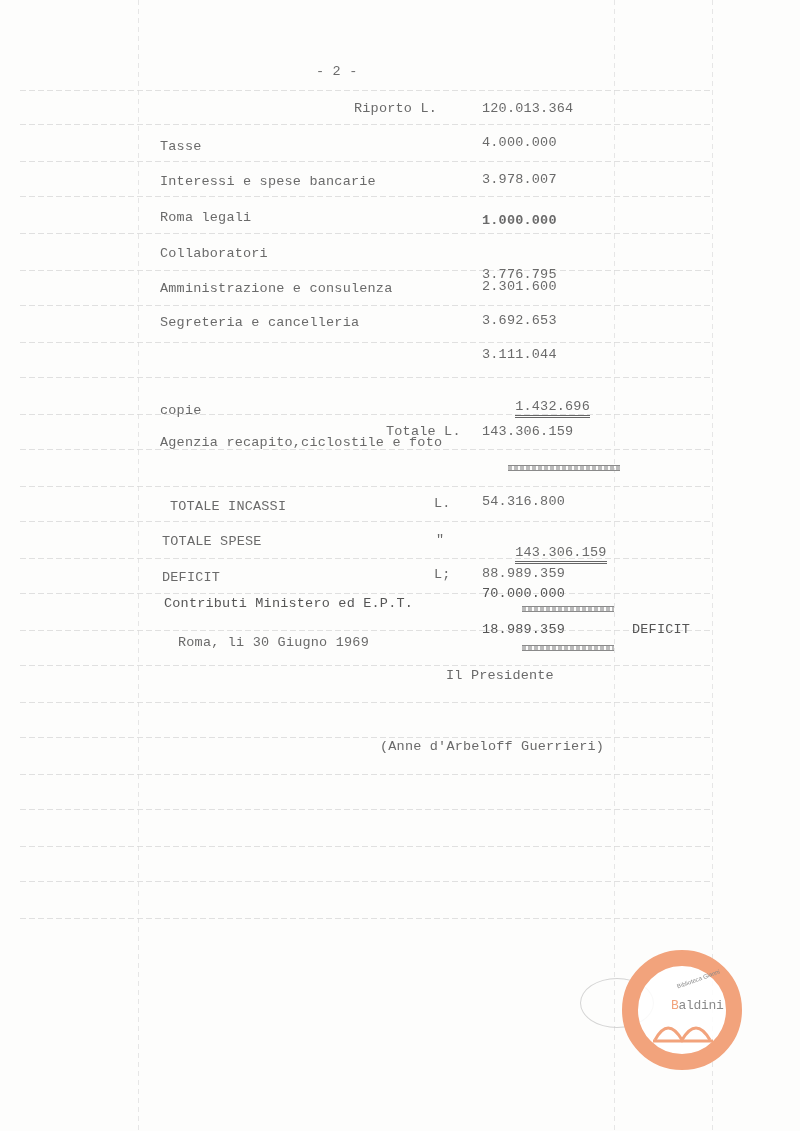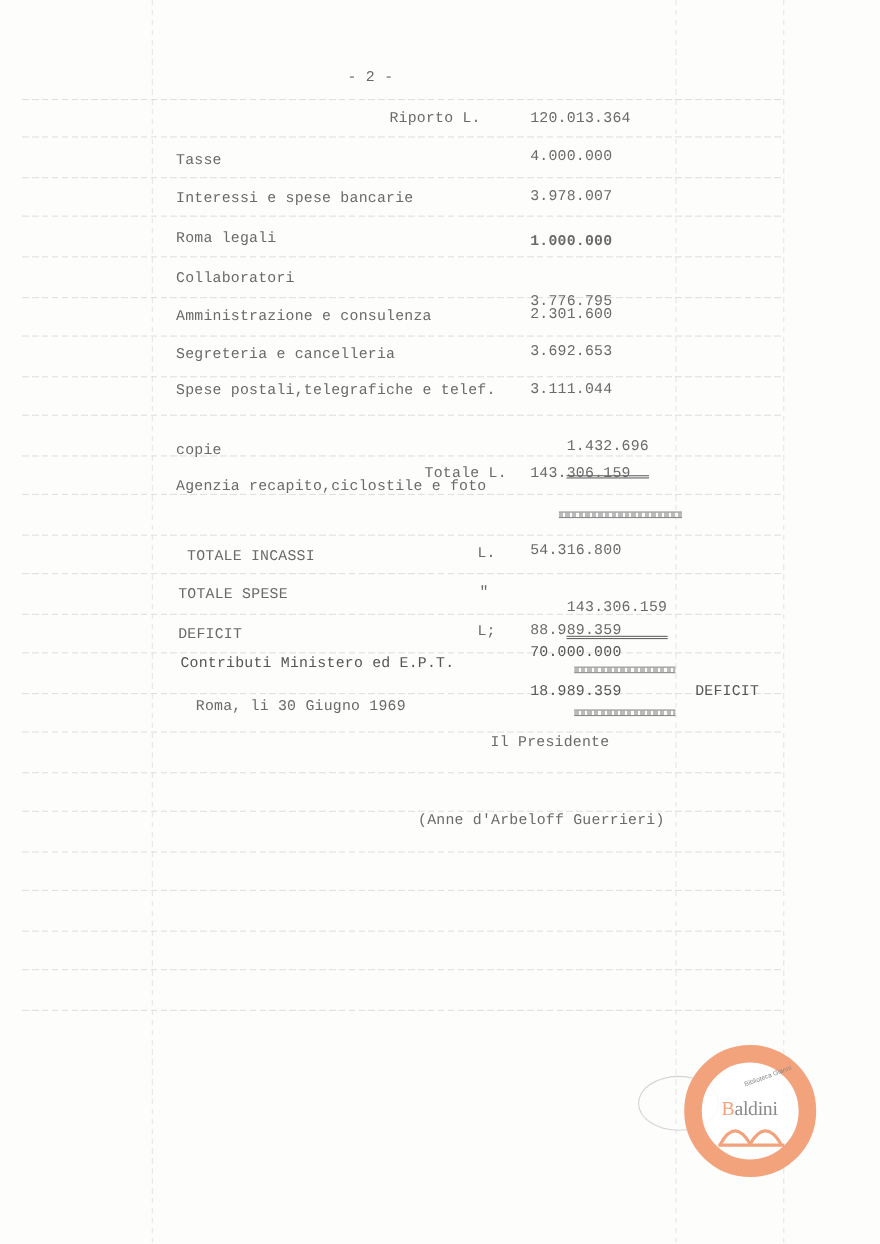--- a/index.html
+++ b/index.html
@@ -17,39 +17,39 @@
       opacity: 0.8;
     }
     .vline {
       position: absolute; top: 0; bottom: 0; width: 1px;
       background: repeating-linear-gradient(180deg, #e6e6e6 0 5px, transparent 5px 9px);
     }
     .t { position: absolute; white-space: pre; font-size: 13.5px; letter-spacing: 0.2px; }
     .dark { color: #555; }
     .r { }
     .num { width: 130px; left: 482px; }
-    .underline-double { border-bottom: 3px double #666; padding-bottom: 18px; }
+    .underline-double { border-bottom: 3px double #666; padding-bottom: 1px; }
     .eqline { position: absolute; height: 4px; border-top: 1px solid #8a8a8a; border-bottom: 1px solid #8a8a8a;
       background: repeating-linear-gradient(90deg, #bbb 0 4px, transparent 4px 6px); }
     .stamp-oval {
       position: absolute; left: 580px; top: 978px; width: 72px; height: 48px;
       border: 1px solid #c9c9c9; border-radius: 50%; opacity: 0.8;
     }
     .logo {
       position: absolute; left: 622px; top: 950px; width: 120px; height: 120px;
       border-radius: 50%; box-sizing: border-box; border: 16px solid #f2a37c;
       background: rgba(255,255,255,0.85);
     }
     .logo-small {
       position: absolute; left: 38px; top: 10px; font-family: "Liberation Sans", sans-serif;
       font-size: 6px; color: #888; line-height: 7px; transform: rotate(-20deg); text-align: center;
     }
     .logo-name {
-      position: absolute; left: 18px; top: 32px; font-family: Liberation Serif, serif;
-      font-size: 18px; color: #8a8a8a; letter-spacing: -0.3px;
+      position: absolute; left: 33px; top: 32px; font-family: Liberation Mono, monospace;
+      font-size: 13px; color: #8a8a8a; letter-spacing: -0.3px;
     }
     .logo-name .b { color: #f2a37c; }
     .logo-arch { position: absolute; left: 14px; top: 52px; }
   </style>
 </head>
 <body>
 
 <div class="page">
 
   <div class="vline" style="left:138px"></div>
@@ -96,21 +96,20 @@
 
   <div class="t" style="left:160px; top:246px;">Collaboratori</div>
   <div class="t r num" style="top:243px;margin-top:24px;">3.776.795</div>
 
   <div class="t" style="left:160px; top:281px;">Amministrazione e consulenza</div>
   <div class="t r num" style="top:279px;">2.301.600</div>
 
   <div class="t" style="left:160px; top:315px;">Segreteria e cancelleria</div>
   <div class="t r num" style="top:313px;">3.692.653</div>
 
-  <div class="t" style="left:160px; top:348px;">Spese postali,telegrafiche e telef.</div>
   <div class="t r num" style="top:347px;">3.111.044</div>
 
   <div class="t" style="left:160px; top:387px;margin-top:48px;">Agenzia recapito,ciclostile e foto</div>
   <div class="t" style="left:160px; top:403px;">copie</div>
   <div class="t r num" style="top:384px;">
     <span class="underline-double">1.432.696</span>
   </div>
 
   <div class="t" style="left:386px; top:424px;">Totale L.</div>
   <div class="t r num" style="top:424px;">143.306.159</div>

